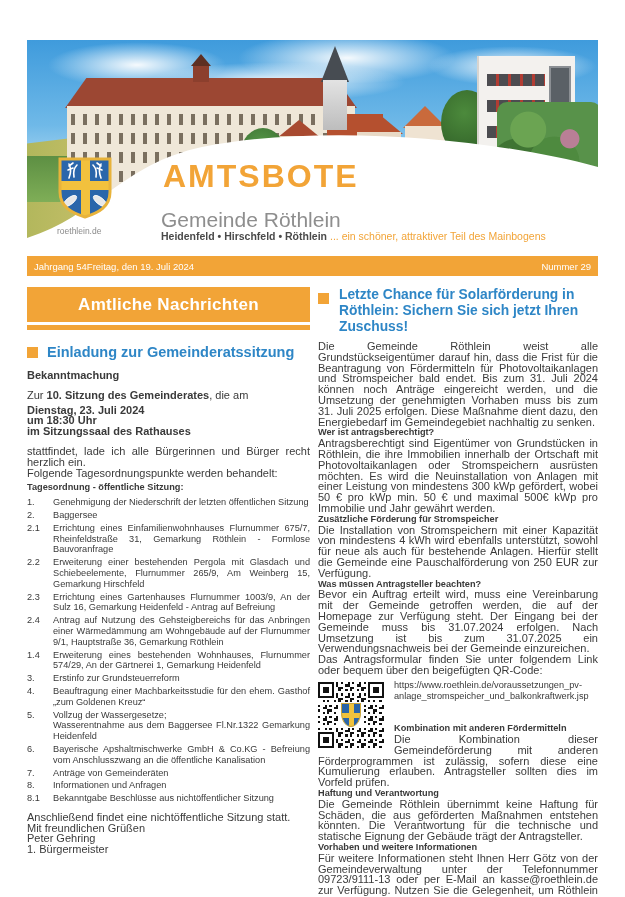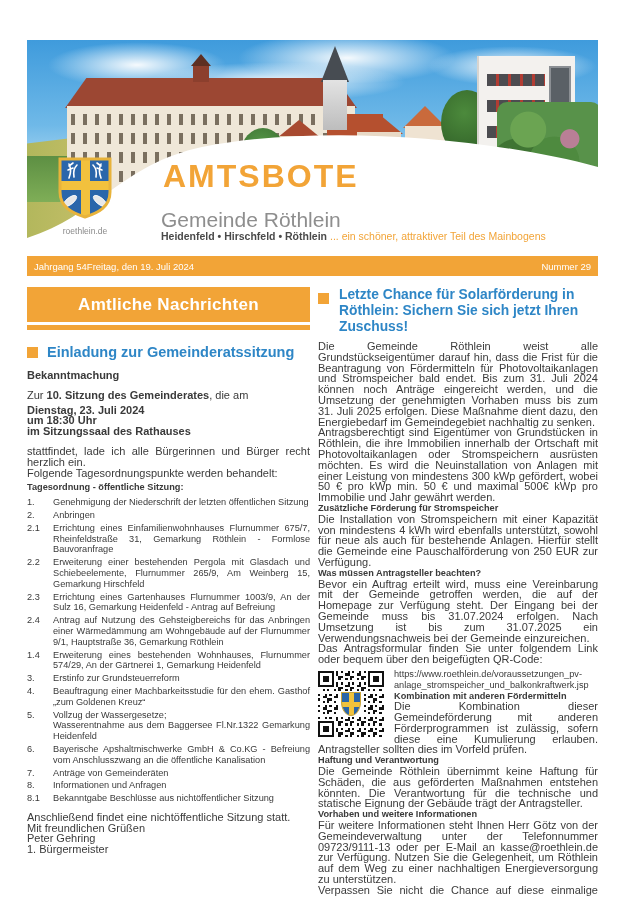--- a/index.html
+++ b/index.html
@@ -57,21 +57,21 @@
   .bushes{position:absolute;left:470px;top:62px;width:104px;height:92px;
         background:radial-gradient(circle at 30% 30%,#6ba452 0 18%,transparent 19%),
                    radial-gradient(circle at 70% 40%,#b97f96 0 10%,transparent 11%),
                    radial-gradient(circle at 55% 65%,#4e8a3f 0 30%,transparent 31%),
                    radial-gradient(circle at 20% 70%,#3f7433 0 26%,transparent 27%),
                    #58924a;border-radius:10px}
   .swoosh{position:absolute;left:0;bottom:0;width:571px;height:213px}
 
   
   .crest{position:absolute;left:30px;top:116px}
-  .site-url{position:absolute;left:30px;top:186px;width:56px;text-align:center;font-size:8.5px;color:#8a8a8a}
+  .site-url{position:absolute;left:30px;top:186px;width:56px;text-align:left;font-size:8.5px;color:#8a8a8a}
   .mast-title{position:absolute;left:136px;top:118px;font-size:32px;font-weight:bold;color:var(--orange);letter-spacing:2px}
   .mast-sub{position:absolute;left:134px;top:168px;font-size:21px;color:#8e8e8e}
   .mast-line{position:absolute;left:134px;top:190px;font-size:10.5px;white-space:nowrap}
   .mast-line .districts{font-weight:bold;color:#4a4a4a}
   .mast-line .tagline{color:var(--orange)}
 
   
   .issue-bar{position:absolute;left:27px;top:256px;width:571px;height:20px;background:var(--orange);
              color:#fff;font-size:9.5px;display:flex;align-items:center;padding:0 7px}
   .issue-bar .mid{flex:1;text-align:left}
@@ -104,21 +104,21 @@
   .agenda-row .txt{flex:1;font-size:9.2px;line-height:10.8px;text-align:justify;white-space:pre-line;color:var(--ink)}
 
   
   .qr-flow{overflow:visible}
   .qr{float:left;width:66px;height:66px;margin:2px 10px 2px 0;position:relative;background:#fff}
   .qr svg{display:block;width:66px;height:66px}
   .qr .mini-shield{position:absolute;left:23px;top:21px;width:20px;height:24px;
         background:linear-gradient(#f0c23c,#f0c23c) 50% 0/5px 100% no-repeat,
                    linear-gradient(#f0c23c,#f0c23c) 0 9px/100% 5px no-repeat,#2a65a8;
         border:1px solid #caa53a;border-radius:0 0 55% 55%/0 0 65% 65%}
-  .qr-url{font-size:9.2px;line-height:10.8px;color:var(--ink);overflow-wrap:anywhere;margin-bottom:0}
+  .qr-url{font-size:9.2px;line-height:10.8px;color:var(--ink);overflow-wrap:anywhere;margin-bottom:22px}
 </style>
 </head>
 <body>
 
 <div class="page">
 
   <div class="photo">
     <div class="cloud c1"></div>
     <div class="cloud c2"></div>
     <div class="cloud c3"></div>
@@ -220,21 +220,21 @@
     <div class="bh mb4">Tagesordnung - öffentliche Sitzung:</div>
 
     <div>
       <div class="agenda-row">
         <span class="num">1.</span>
         <span class="txt">Genehmigung der Niederschrift der letzten öffentlichen Sitzung</span>
       </div>
 
       <div class="agenda-row">
         <span class="num">2.</span>
-        <span class="txt">Anbringen</span>
+        <span class="txt">Baggersee</span>
       </div>
 
       <div class="agenda-row">
         <span class="num">2.1</span>
         <span class="txt">Errichtung eines Einfamilienwohnhauses Flurnummer 675/7, Rheinfeldstraße 31, Gemarkung Röthlein - Formlose Bauvoranfrage</span>
       </div>
 
       <div class="agenda-row">
         <span class="num">2.2</span>
         <span class="txt">Erweiterung einer bestehenden Pergola mit Glasdach und Schiebeelemente, Flurnummer 265/9, Am Weinberg 15, Gemarkung Hirschfeld</span>
@@ -298,20 +298,21 @@
     <div class="body it">1. Bürgermeister</div>
   </div>
 
   <div class="col-right">
     <div class="rh">
       <span class="sq"></span>
       <span>Letzte Chance für Solarförderung in Röthlein: Sichern Sie sich jetzt Ihren Zuschuss!</span>
     </div>
 
     <div class="body">Die Gemeinde Röthlein weist alle Grundstückseigentümer darauf hin, dass die Frist für die Beantragung von Fördermitteln für Photovoltaikanlagen und Stromspeicher bald endet. Bis zum 31. Juli 2024 können noch Anträge eingereicht werden, und die Umsetzung der genehmigten Vorhaben muss bis zum 31. Juli 2025 erfolgen. Diese Maßnahme dient dazu, den Energiebedarf im Gemeindegebiet nachhaltig zu senken.</div>
+    <div class="bh">Wer ist antragsberechtigt?</div>
     <div class="body">Antragsberechtigt sind Eigentümer von Grundstücken in Röthlein, die ihre Immobilien innerhalb der Ortschaft mit Photovoltaikanlagen oder Stromspeichern ausrüsten möchten. Es wird die Neuinstallation von Anlagen mit einer Leistung von mindestens 300 kWp gefördert, wobei 50 € pro kWp min. 50 € und maximal 500€ kWp pro Immobilie und Jahr gewährt werden.</div>
     <div class="bh">Zusätzliche Förderung für Stromspeicher</div>
     <div class="body">Die Installation von Stromspeichern mit einer Kapazität von mindestens 4 kWh wird ebenfalls unterstützt, sowohl für neue als auch für bestehende Anlagen. Hierfür stellt die Gemeinde eine Pauschalförderung von 250 EUR zur Verfügung.</div>
     <div class="bh">Was müssen Antragsteller beachten?</div>
     <div class="body">Bevor ein Auftrag erteilt wird, muss eine Vereinbarung mit der Gemeinde getroffen werden, die auf der Homepage zur Verfügung steht. Der Eingang bei der Gemeinde muss bis 31.07.2024 erfolgen. Nach Umsetzung ist bis zum 31.07.2025 ein Verwendungsnachweis bei der Gemeinde einzureichen.</div>
     <div class="body mb4">Das Antragsformular finden Sie unter folgendem Link oder bequem über den beigefügten QR-Code:</div>
 
     <div class="qr-flow">
       <div class="qr">
         <svg id="qr-svg" viewBox="0 0 29 29" shape-rendering="crispEdges">

